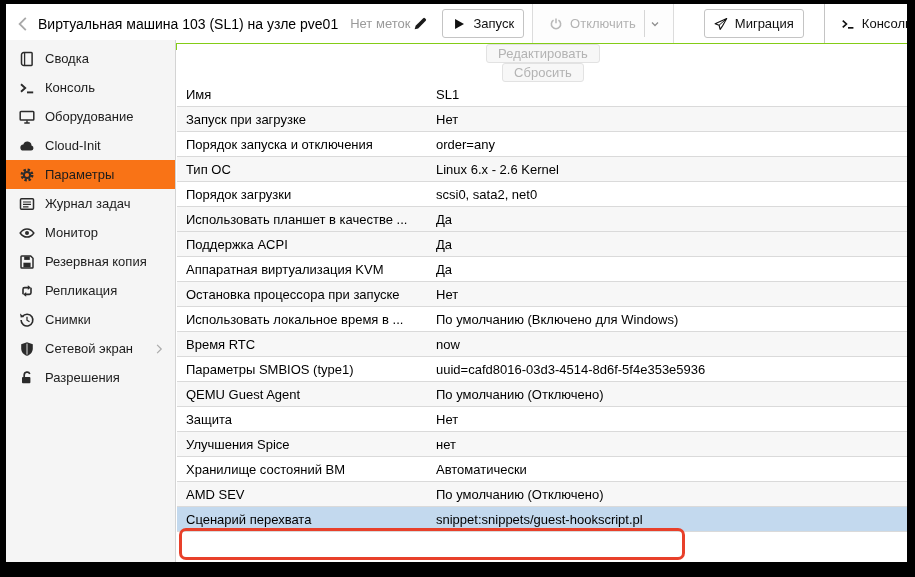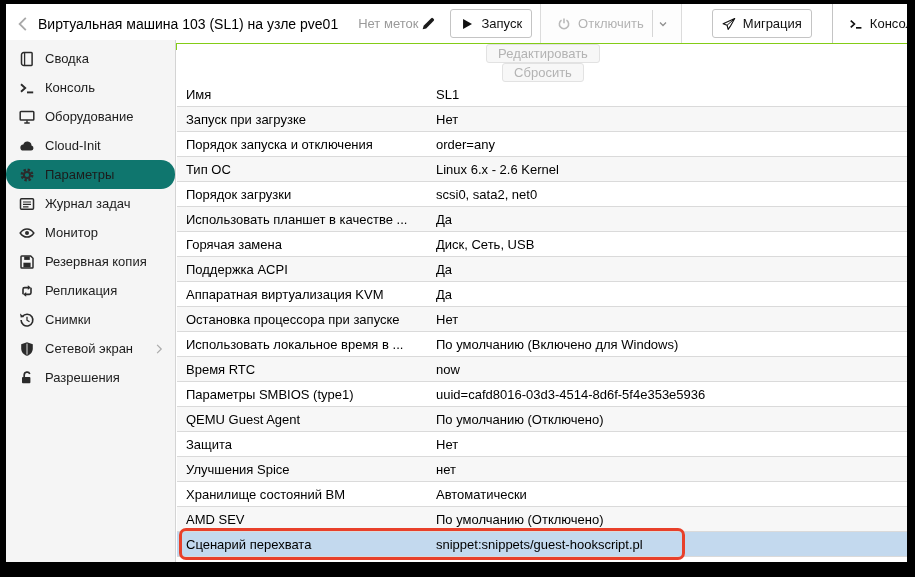--- a/index.html
+++ b/index.html
@@ -4,40 +4,40 @@
 <style>
   html,body{margin:0;padding:0;background:#000;width:915px;height:577px;overflow:hidden;
     font-family:"Liberation Sans","DejaVu Sans",sans-serif;-webkit-font-smoothing:antialiased;}
   #app{position:absolute;left:6px;top:4px;width:901px;height:558px;background:#fff;overflow:hidden;}
 
   
   .hdr{position:absolute;left:0;top:0;right:0;height:39px;background:#fff;border-bottom:7px solid #84cc16;
     display:flex;align-items:center;white-space:nowrap;overflow:hidden;}
   .back{width:18px;height:18px;color:#a8a8a8;margin-left:8px;flex:none;cursor:pointer;}
   .title{font-size:14px;color:#000;margin-left:6px;flex:none;}
-  .tags{font-size:13px;color:#9a9a9a;margin-left:20px;flex:none;display:flex;align-items:center;}
+  .tags{font-size:13px;color:#9a9a9a;margin-left:12px;flex:none;display:flex;align-items:center;}
   .pencil{width:15px;height:15px;color:#1a1a1a;margin-left:3px;cursor:pointer;}
   .btn{display:inline-flex;align-items:center;height:27px;border:1px solid #c4c4c4;border-radius:3px;
     background:#fff;font-size:13px;color:#101010;padding:0 9px;flex:none;cursor:pointer;}
   .btn .bicon{width:14px;height:14px;margin-right:7px;display:inline-block;}
   .btn.split{padding:8px;}
   .btn.split .main{display:inline-flex;align-items:center;padding:0 8px;height:100%;}
   .btn.split .caretpart{display:inline-flex;align-items:center;justify-content:center;width:20px;height:100%;
     border-left:1px solid #d6d6d6;color:#8f8f8f;}
   .btn.split .caretpart svg{width:12px;height:12px;}
   .btn.disabled{color:#b3b3b3;border-color:#dcdcdc;background:#fdfdfd;cursor:default;}
   .btn.disabled .bicon{color:#b9b9b9;}
 
   
   .side{position:absolute;left:0;top:36px;bottom:0;width:170px;background:#f5f5f5;border-right:1px solid #d4d4d4;
     padding-top:4px;box-sizing:border-box;}
   .side-item{height:29px;display:flex;align-items:center;padding-left:13px;font-size:13px;color:#1c1c1c;cursor:pointer;}
   .side-item .icon{width:16px;height:16px;color:#2b2b2b;flex:none;margin-right:10px;display:inline-flex;}
   .side-item .icon svg{width:16px;height:16px;}
-  .side-item.selected{background:#0f766e;border-radius:14px;}
+  .side-item.selected{background:#f97316;}
   .side-item .subchev{width:12px;height:12px;color:#ababab;margin-left:auto;margin-right:10px;}
 
   
   .content{position:absolute;left:171px;top:40px;right:0;bottom:0;background:#fff;overflow:hidden;}
   .tb{height:38px;display:flex;align-items:center;border-bottom:1px solid #d9d9d9;padding-left:9px;flex-direction:column;}
   .tbtn{height:26px;border:1px solid #e2e2e2;border-radius:3px;background:#f7f7f7;color:#b3b3b3;
     font-size:13px;padding:0 11px;margin-right:7px;display:inline-flex;align-items:center;cursor:default;}
 
   .grid{position:absolute;left:0;top:38px;right:0;}
   .row{height:25px;display:flex;align-items:center;border-bottom:1px solid #dadada;box-sizing:border-box;
@@ -270,24 +270,20 @@
           <div class="cell-value">Linux 6.x - 2.6 Kernel</div>
         </div>
         <div class="row">
           <div class="cell-label">Порядок загрузки</div>
           <div class="cell-value">scsi0, sata2, net0</div>
         </div>
         <div class="row alt">
           <div class="cell-label">Использовать планшет в качестве ...</div>
           <div class="cell-value">Да</div>
         </div>
-        <div class="row">
-          <div class="cell-label">Горячая замена</div>
-          <div class="cell-value">Диск, Сеть, USB</div>
-        </div>
         <div class="row alt">
           <div class="cell-label">Поддержка ACPI</div>
           <div class="cell-value">Да</div>
         </div>
         <div class="row">
           <div class="cell-label">Аппаратная виртуализация KVM</div>
           <div class="cell-value">Да</div>
         </div>
         <div class="row alt">
           <div class="cell-label">Остановка процессора при запуске</div>

